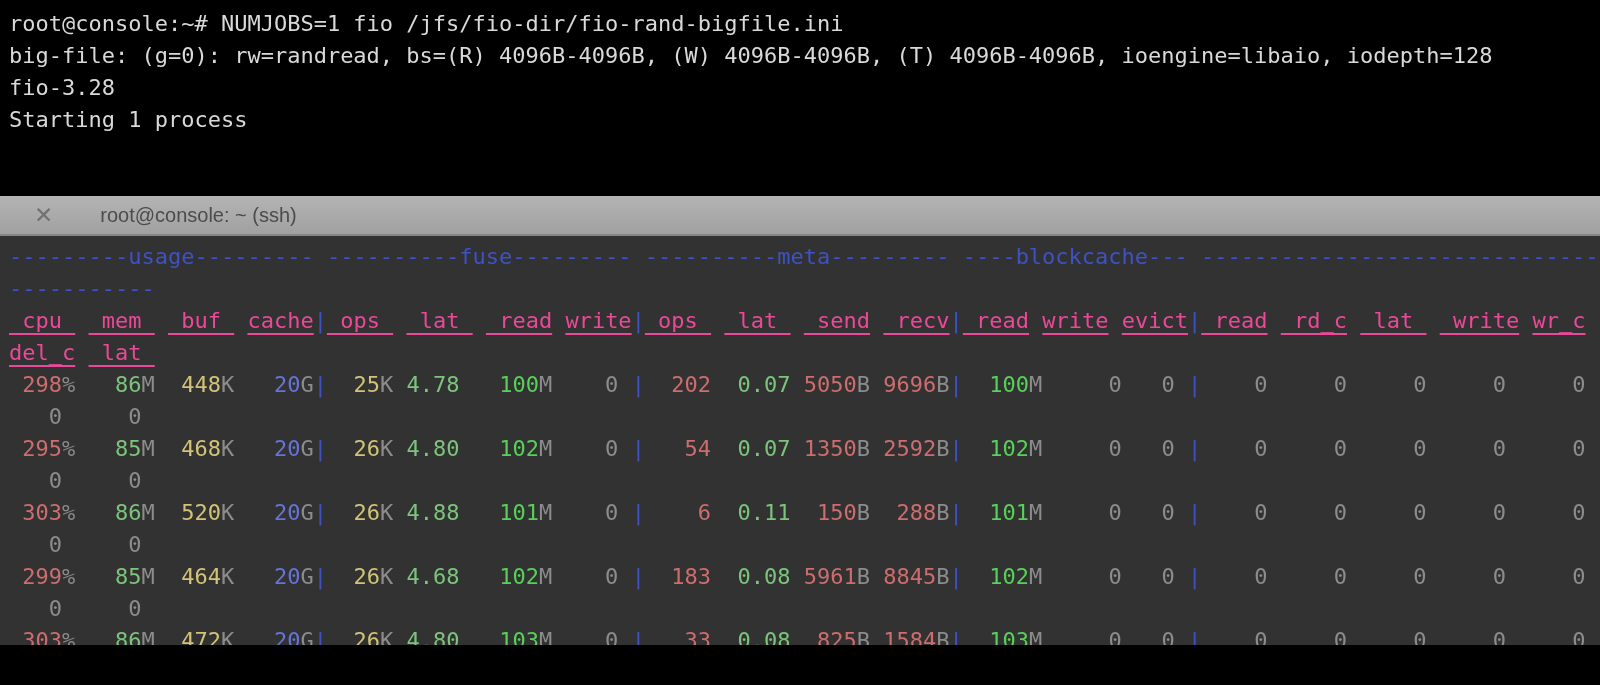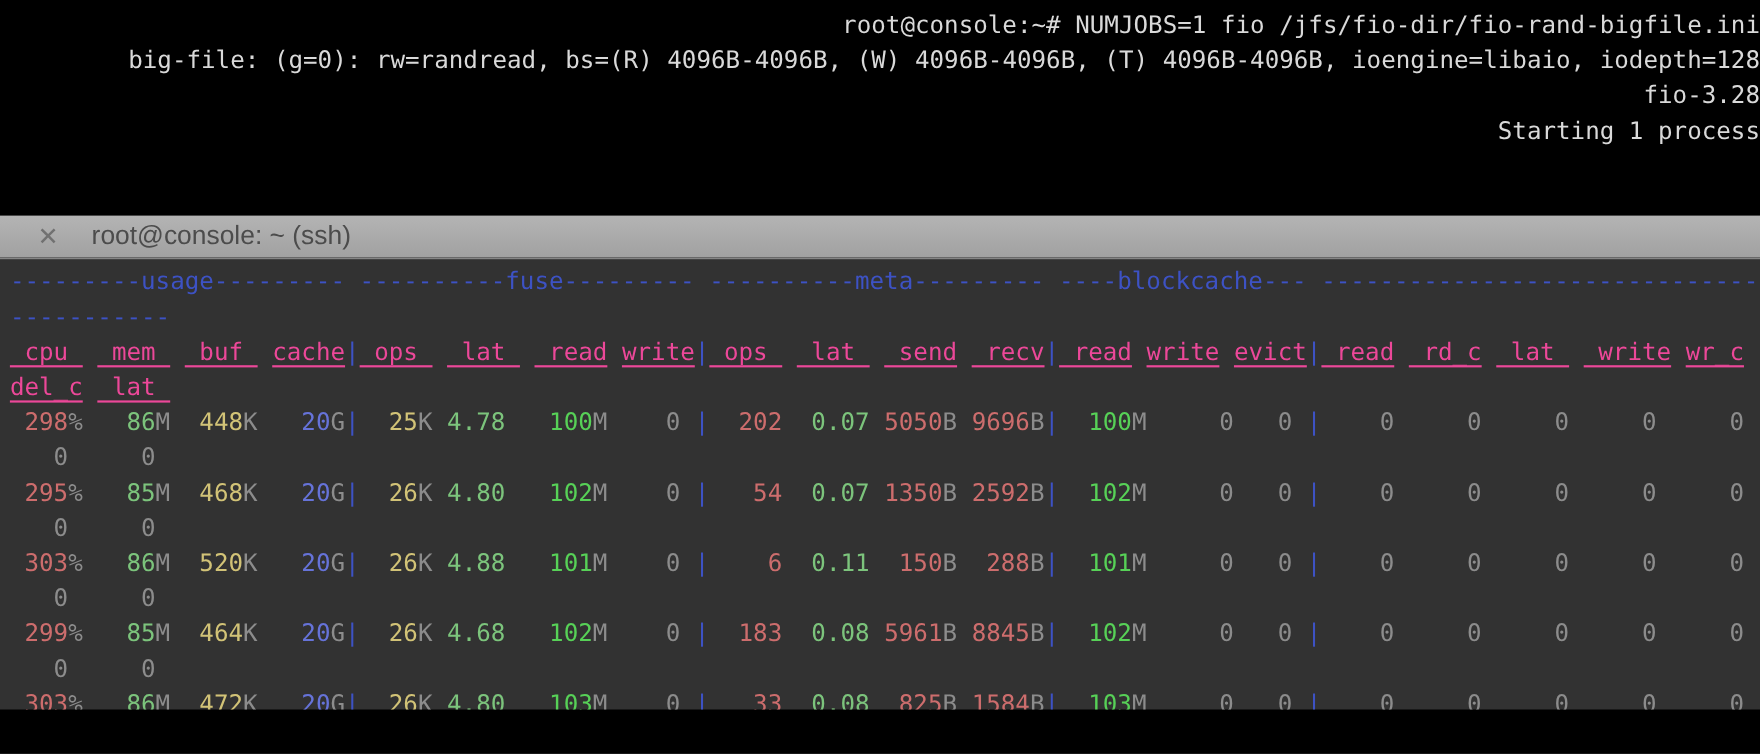--- a/index.html
+++ b/index.html
@@ -4,35 +4,35 @@
 <style>
   html,body{margin:0;padding:0;}
   body{
     width:1600px;height:685px;overflow:hidden;background:#000;
     font-family:"DejaVu Sans Mono",monospace;
   }
   pre{margin:0;font-family:"DejaVu Sans Mono",monospace;white-space:pre;}
 
   
   .term-top{height:196px;background:#000;padding:8px 0 0 9px;box-sizing:border-box;}
-  .tline{font-size:22px;line-height:32px;color:#d9d9d9;text-align:right;}
+  .tline{font-size:22px;line-height:32px;color:#d9d9d9;}
   .cursor{background:#bfbfbf;color:#141414;}
 
   
   .tabbar{
     height:40px;background:linear-gradient(#b4b4b4,#a1a1a1);
     border-bottom:2px solid #858585;box-sizing:border-box;
     display:flex;align-items:center;
   }
   .close{
     color:#717171;font-size:23px;line-height:23px;margin-left:34px;
     font-family:"Liberation Sans",sans-serif;cursor:default;
   }
   .tabtitle{
-    color:#4c4c4c;font-size:24px;margin-left:30px;
+    color:#4c4c4c;font-size:20px;margin-left:47px;
     font-family:"Liberation Sans",sans-serif;
   }
 
   
   .term-stats{height:409px;background:#323232;padding:5px 10px 0 9px;box-sizing:border-box;overflow:hidden;}
   #stats-pre{font-size:22px;line-height:32px;color:#8c8c8c;}
   .sline{white-space:pre;height:32px;}
 
   .c-dash{color:#3d52c4;}
   .c-sep{color:#3d52c4;}

